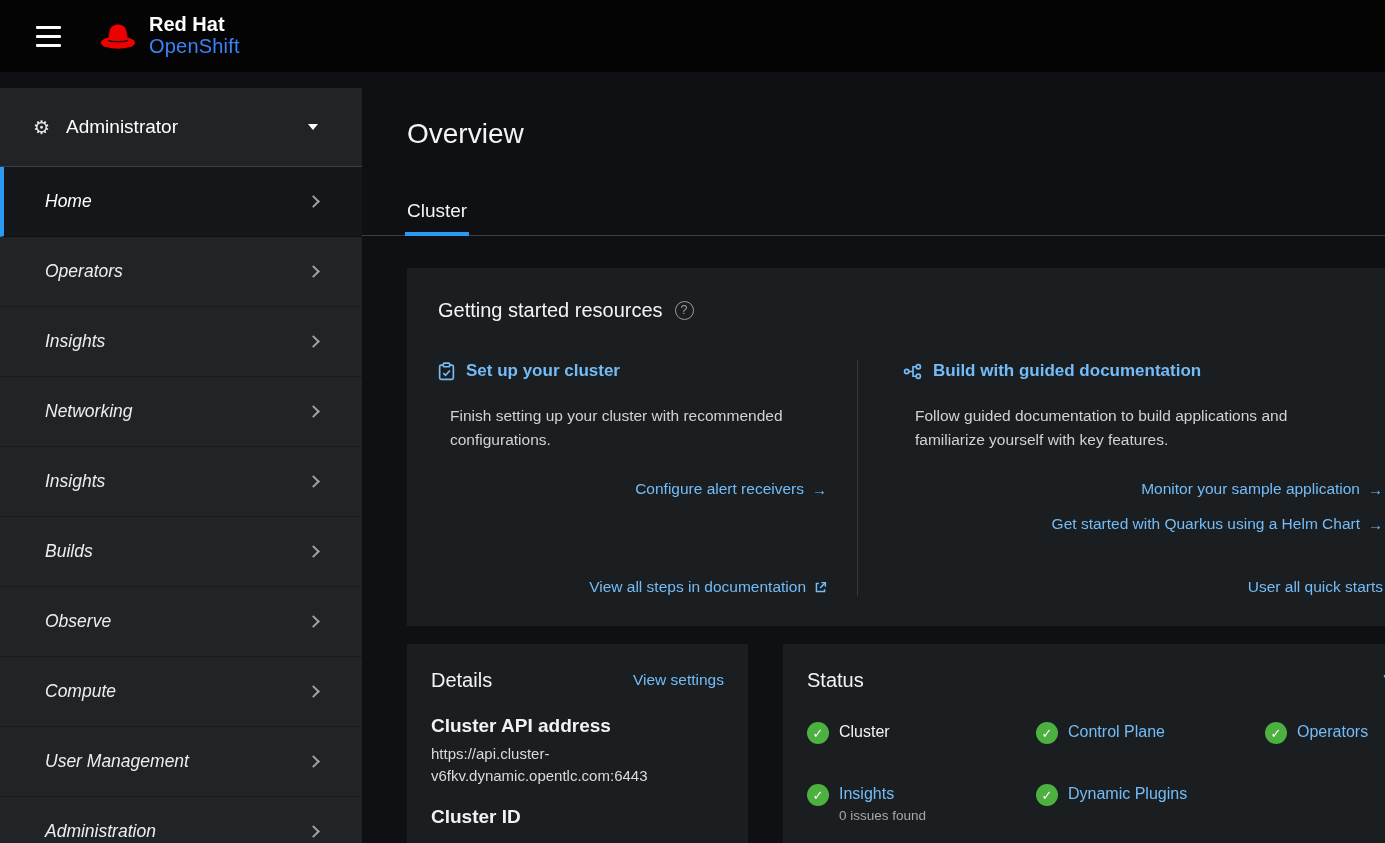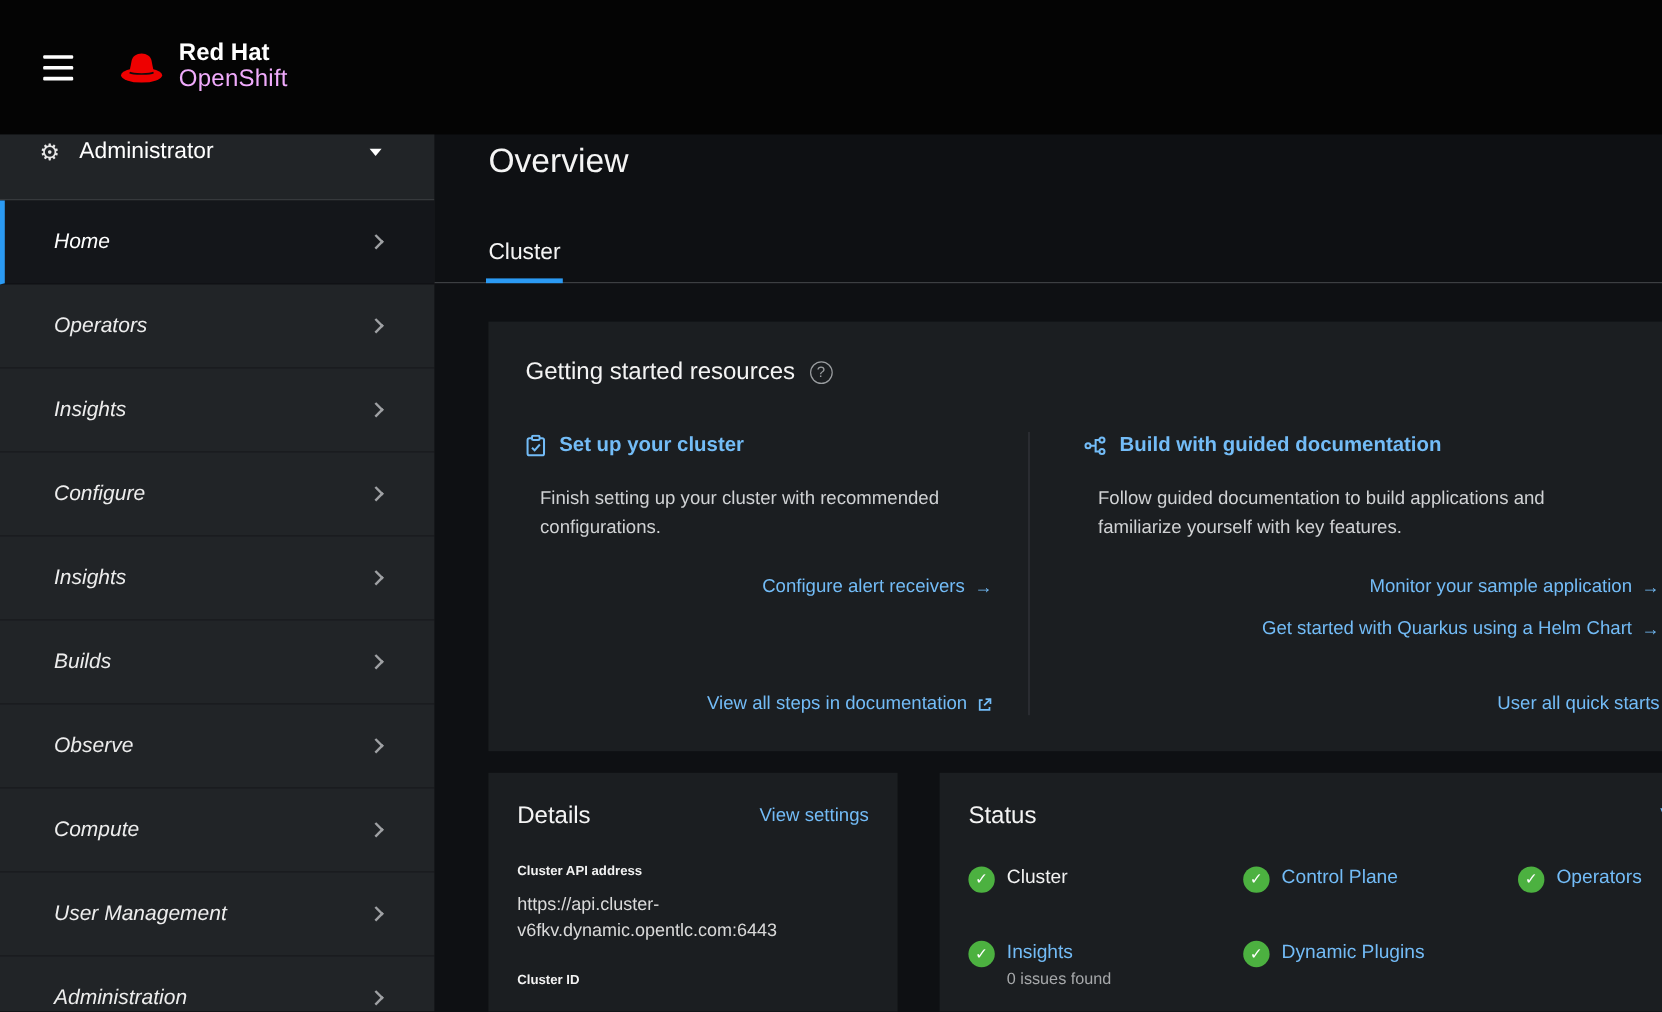--- a/index.html
+++ b/index.html
@@ -8,30 +8,30 @@
     width: 1385px; height: 843px; overflow: hidden; position: relative;
     background: #0e1013;
     font-family: "Liberation Sans", "DejaVu Sans", sans-serif;
     -webkit-font-smoothing: antialiased;
   }
   a { text-decoration: none; cursor: pointer; justify-content: flex-end; }
   .link { color: var(--link, #73bcf7); }
 
   
   .masthead {
-    position: absolute; top: 0; left: 0; right: 0; height: 112px;
+    position: absolute; top: 0; left: 0; right: 0; height: 72px;
     background: #040404; display: flex; align-items: center;
     padding: 0 24px; z-index: 3;
   }
   .hamburger { background: transparent; border: 0; display: flex; flex-direction: column; gap: 6px; padding: 8px; cursor: pointer; margin-left: 4px; }
   .hamburger .bar { width: 25px; height: 3px; background: #fff; border-radius: 1px; }
   .brand { display: flex; align-items: center; gap: 12px; margin-left: 30px; }
   .brand-text { display: flex; flex-direction: column; line-height: 1.08; }
   .brand-l1 { color: #fff; font-weight: 700; font-size: 20px; }
-  .brand-l2 { color: #f0abfc; font-weight: 400; font-size: 20px; letter-spacing: .2px; }
+  .brand-l2 { color: #3b82f6; font-weight: 400; font-size: 20px; letter-spacing: .2px; }
 
   
   .sidebar {
     position: absolute; top: 88px; left: 0; bottom: 0; width: 362px;
     background: #212427; z-index: 2; overflow: hidden;
   }
   .perspective {
     height: 79px; display: flex; align-items: center; gap: 16px;
     padding: 0 44px 0 33px; color: #fff; font-size: 19px;
     border-bottom: 1px solid #3c3f42; cursor: pointer;
@@ -77,21 +77,21 @@
   .gs-links { margin: 28px 0 0 12px; display: flex; flex-direction: column; gap: 17px; font-size: 15.5px; }
   .gs-link { display: inline-flex; align-items: center; gap: 8px; }
   .arrow { font-size: 15px; }
   .gs-footer { margin: auto 0 0 12px; font-size: 15.5px; display: inline-flex; align-items: center; gap: 8px; }
 
   
   .bottom-row { display: flex; gap: 35px; margin-top: 18px; }
   .details-card { width: 341px; height: 250px; padding: 24px; flex: none; }
   .status-card { width: 700px; height: 250px; padding: 24px; flex: none; }
   .fields { margin-top: 24px; }
-  .field-label { font-size: 11px; font-weight: 700; color: #f2f2f2; line-height: 20px; }
+  .field-label { font-size: 19px; font-weight: 700; color: #f2f2f2; line-height: 20px; }
   .field-value { margin: 7px 0 20px; font-size: 15px; color: #dadada; line-height: 22px; overflow-wrap: break-word; }
   .status-grid { margin-top: 30px; display: grid; grid-template-columns: 229px 229px 229px; row-gap: 40px; }
   .status-item { display: flex; gap: 10px; align-items: flex-start; }
   .check {
     width: 22px; height: 22px; border-radius: 50%; flex: none;
     background: var(--success, #4cb140); color: #fff; font-size: 13px; font-weight: 700;
     display: flex; align-items: center; justify-content: center;
   }
   .status-label { font-size: 16px; padding-top: 1px; display: inline-block; }
   .status-label.plain { color: #f2f2f2; }
@@ -134,21 +134,21 @@
       </li>
       <li class="nav-item">
         <span>Operators</span>
         <span class="chev"></span>
       </li>
       <li class="nav-item">
         <span>Insights</span>
         <span class="chev"></span>
       </li>
       <li class="nav-item">
-        <span>Configure</span>
+        <span>Networking</span>
         <span class="chev"></span>
       </li>
       <li class="nav-item">
         <span>Insights</span>
         <span class="chev"></span>
       </li>
       <li class="nav-item">
         <span>Builds</span>
         <span class="chev"></span>
       </li>

